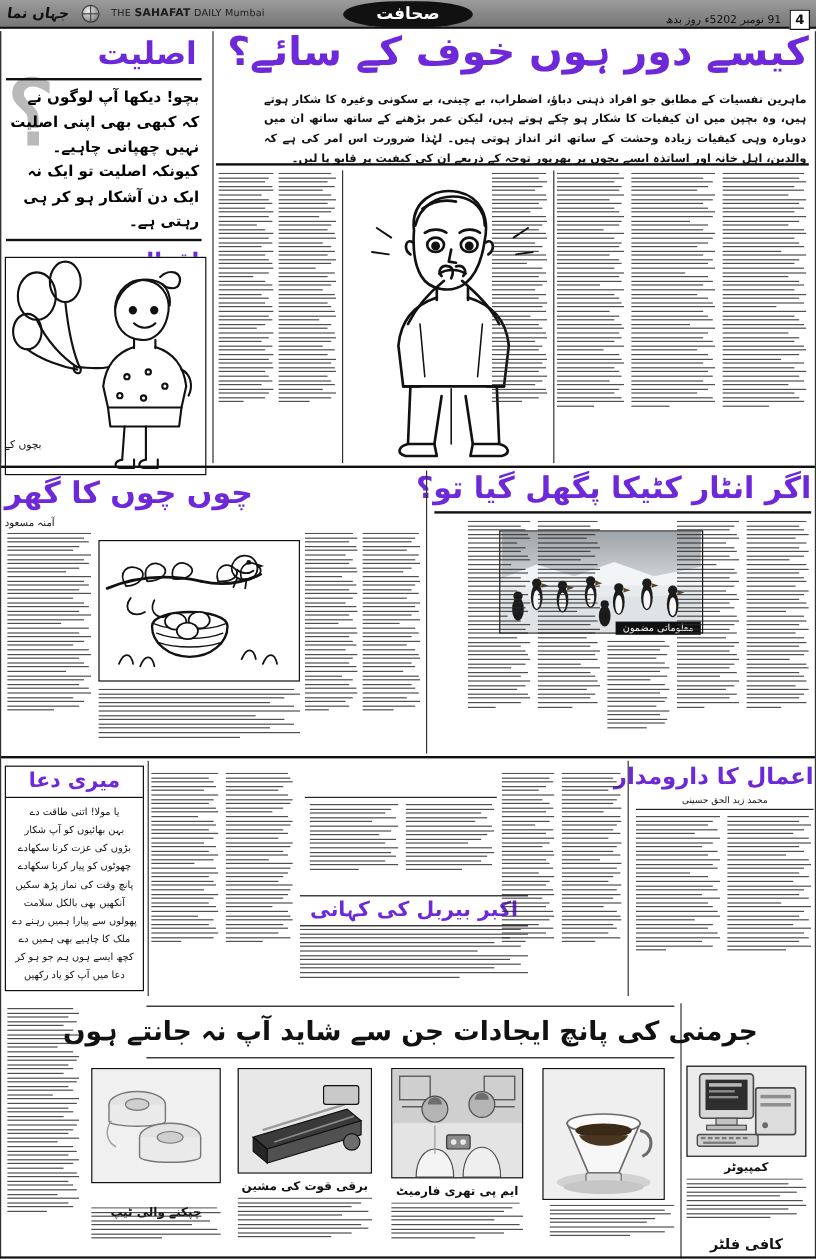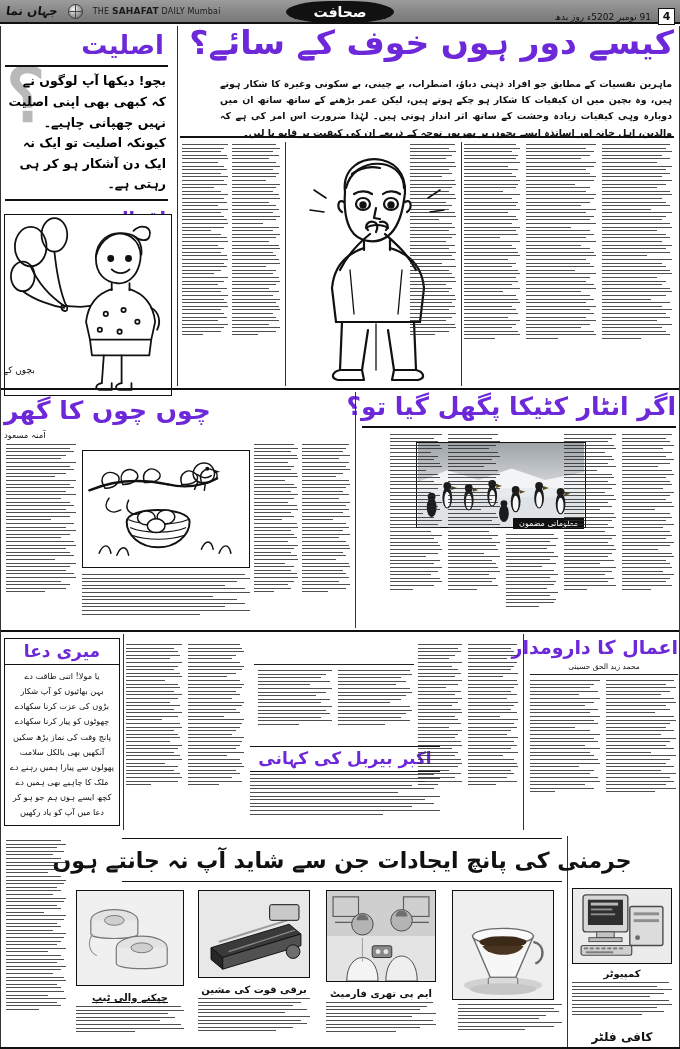--- a/index.html
+++ b/index.html
@@ -1550,21 +1550,21 @@
         <rect width="108" height="96" fill="#f0f0f0"></rect>
         <ellipse cx="38" cy="30" rx="24" ry="11" fill="#e2e2e2" stroke="#777" stroke-width="1.2"></ellipse>
         <path d="M14 30 L14 44 C14 50 62 50 62 44 L62 30" fill="#eaeaea" stroke="#777" stroke-width="1.2"></path>
         <ellipse cx="38" cy="30" rx="10" ry="5" fill="#cfcfcf" stroke="#777"></ellipse>
         <ellipse cx="66" cy="58" rx="26" ry="12" fill="#e2e2e2" stroke="#777" stroke-width="1.2"></ellipse>
         <path d="M40 58 L40 74 C40 81 92 81 92 74 L92 58" fill="#eaeaea" stroke="#777" stroke-width="1.2"></path>
         <ellipse cx="66" cy="58" rx="11" ry="5" fill="#cfcfcf" stroke="#777"></ellipse>
         <path d="M16 44 C10 52 12 62 20 66" fill="none" stroke="#9a9a9a" stroke-width="1.2"></path>
       </svg>
     </div>
-    <div class="subhd" style="position:absolute;right:496px;top:154px;width:108px;text-decoration:underline;">چپکنے والی ٹیپ</div>
+    <div class="subhd" style="position:absolute;right:496px;top:166px;width:108px;">چپکنے والی ٹیپ</div>
     <div class="tcol" style="position:absolute;right:496px;top:170px;width:108px;height:40px;">
       <div class="tl s97"></div>
         <div class="tl s100"></div>
         <div class="tl s85"></div>
         <div class="tl s92"></div>
         <div class="tl s78"></div>
         <div class="tl s97"></div>
         <div class="tl s100"></div>
         <div class="tl s55"></div>
     </div>

